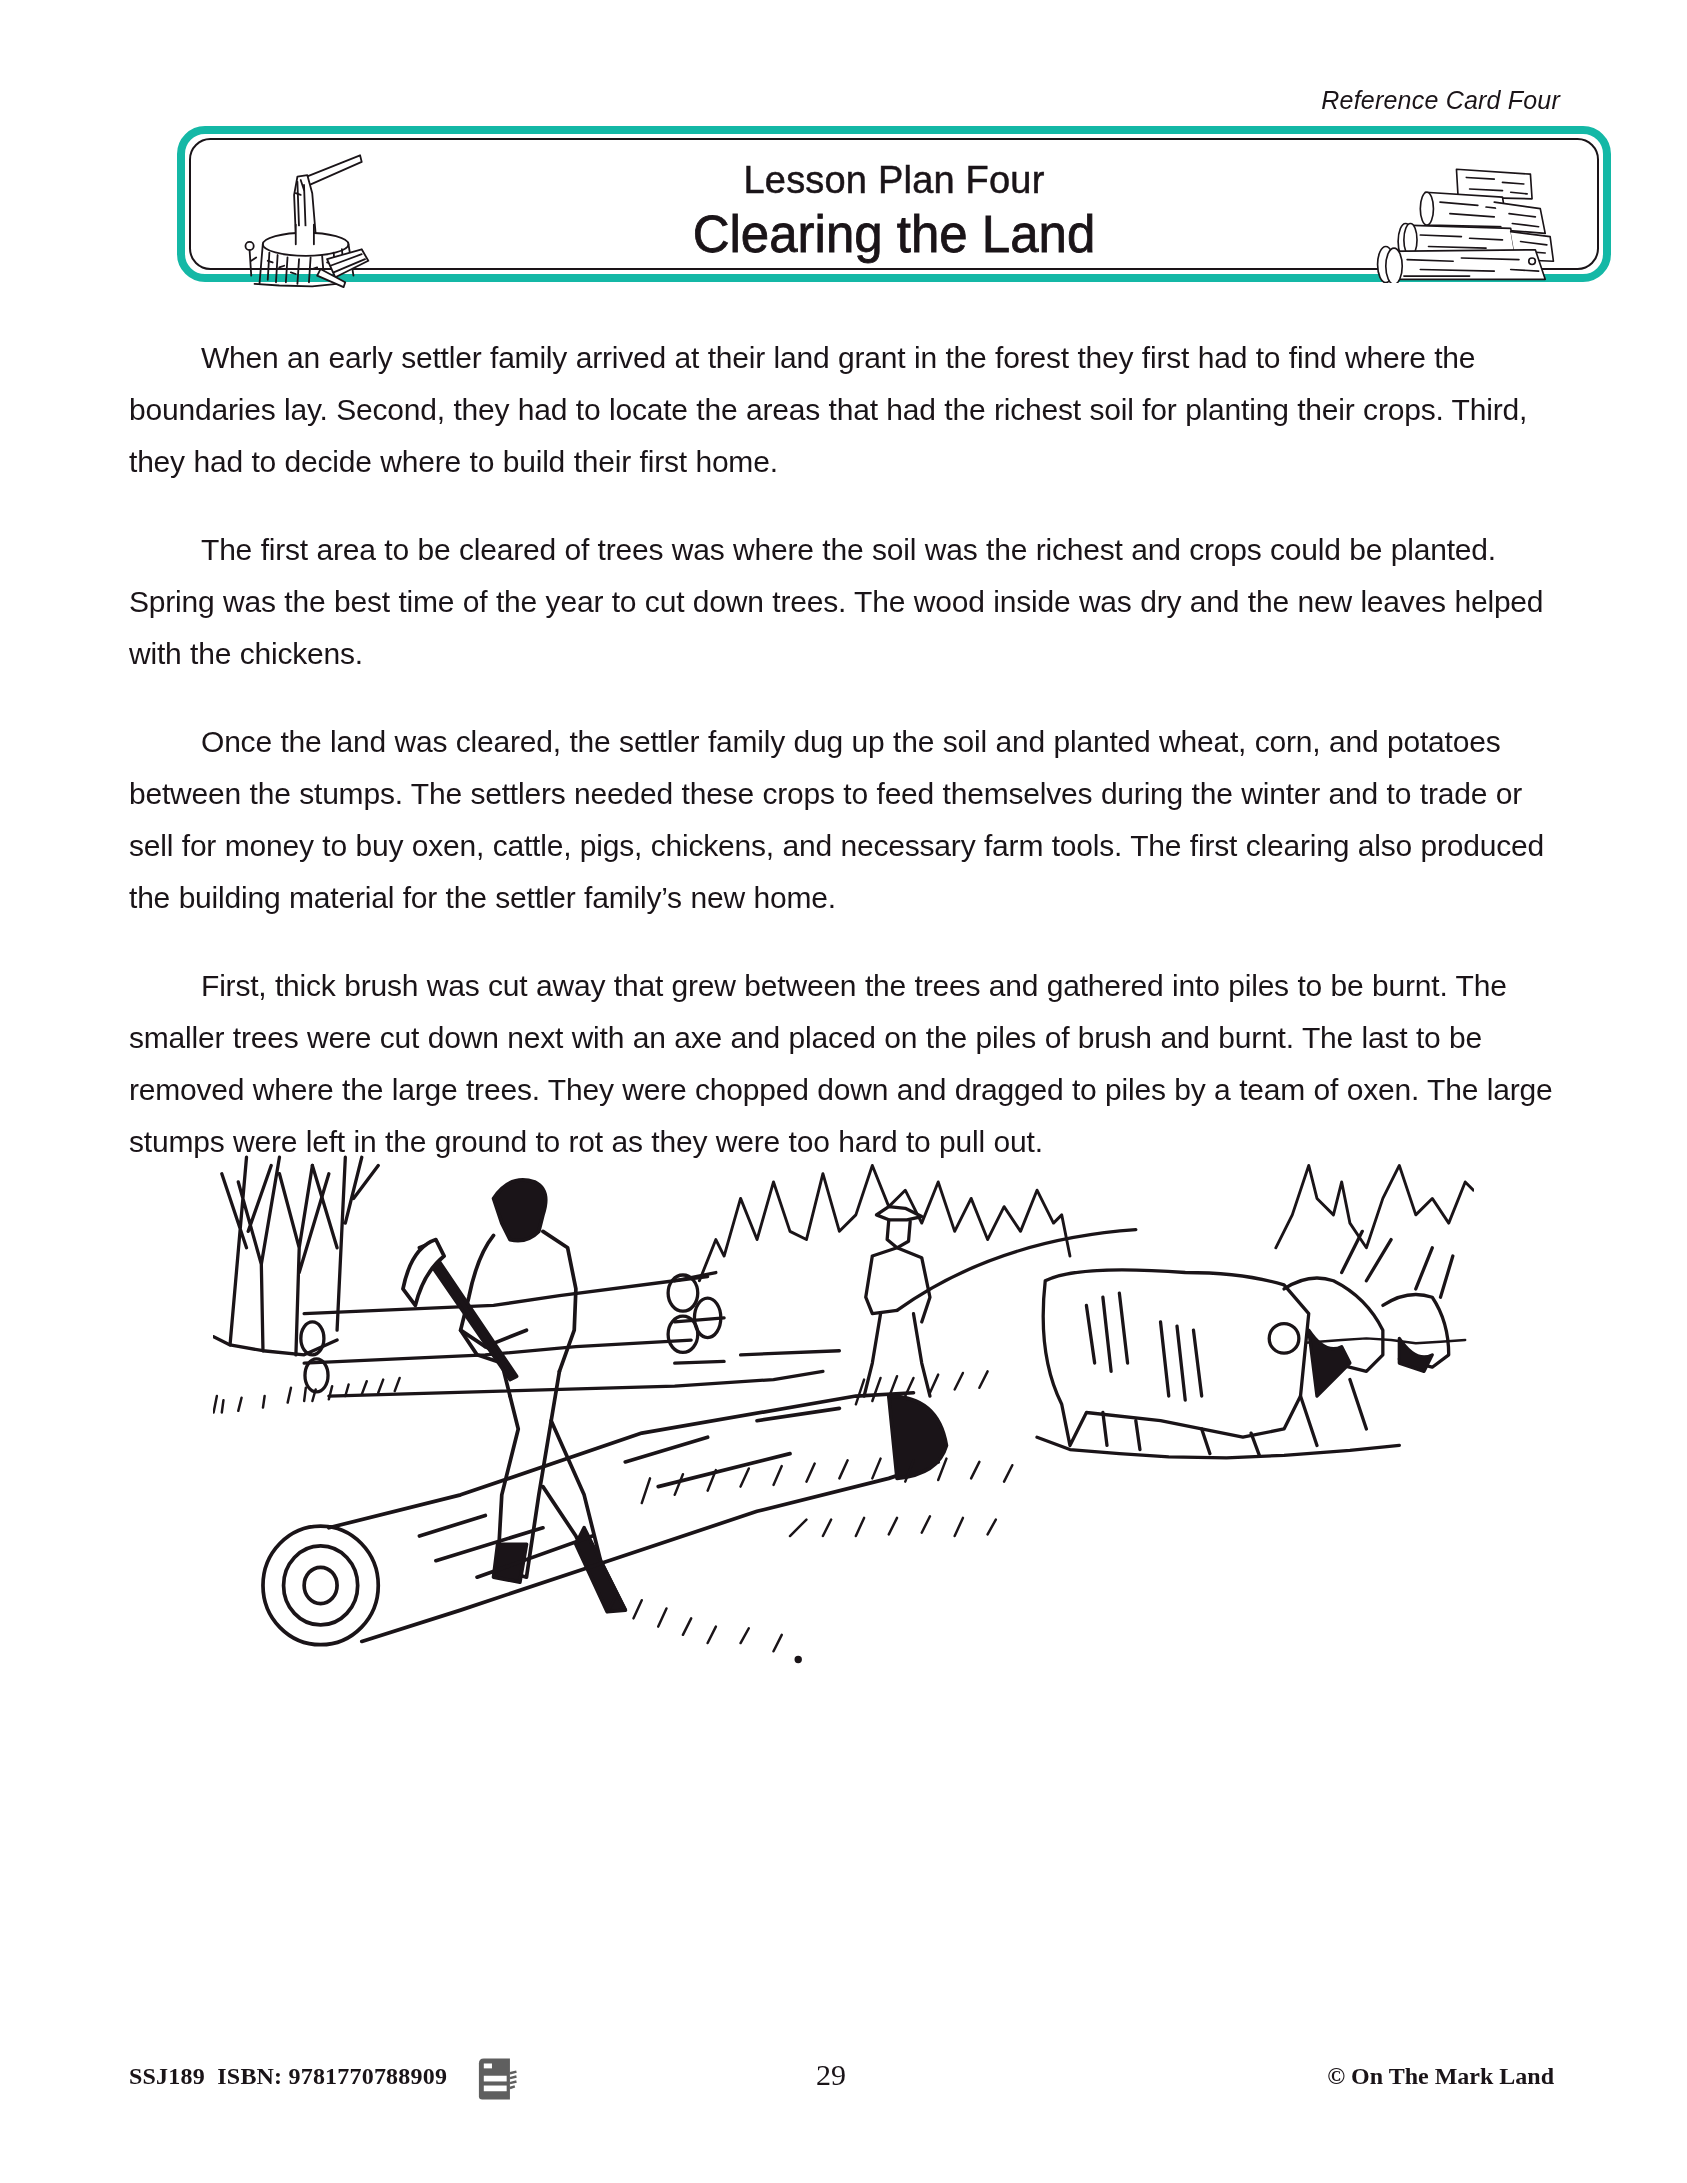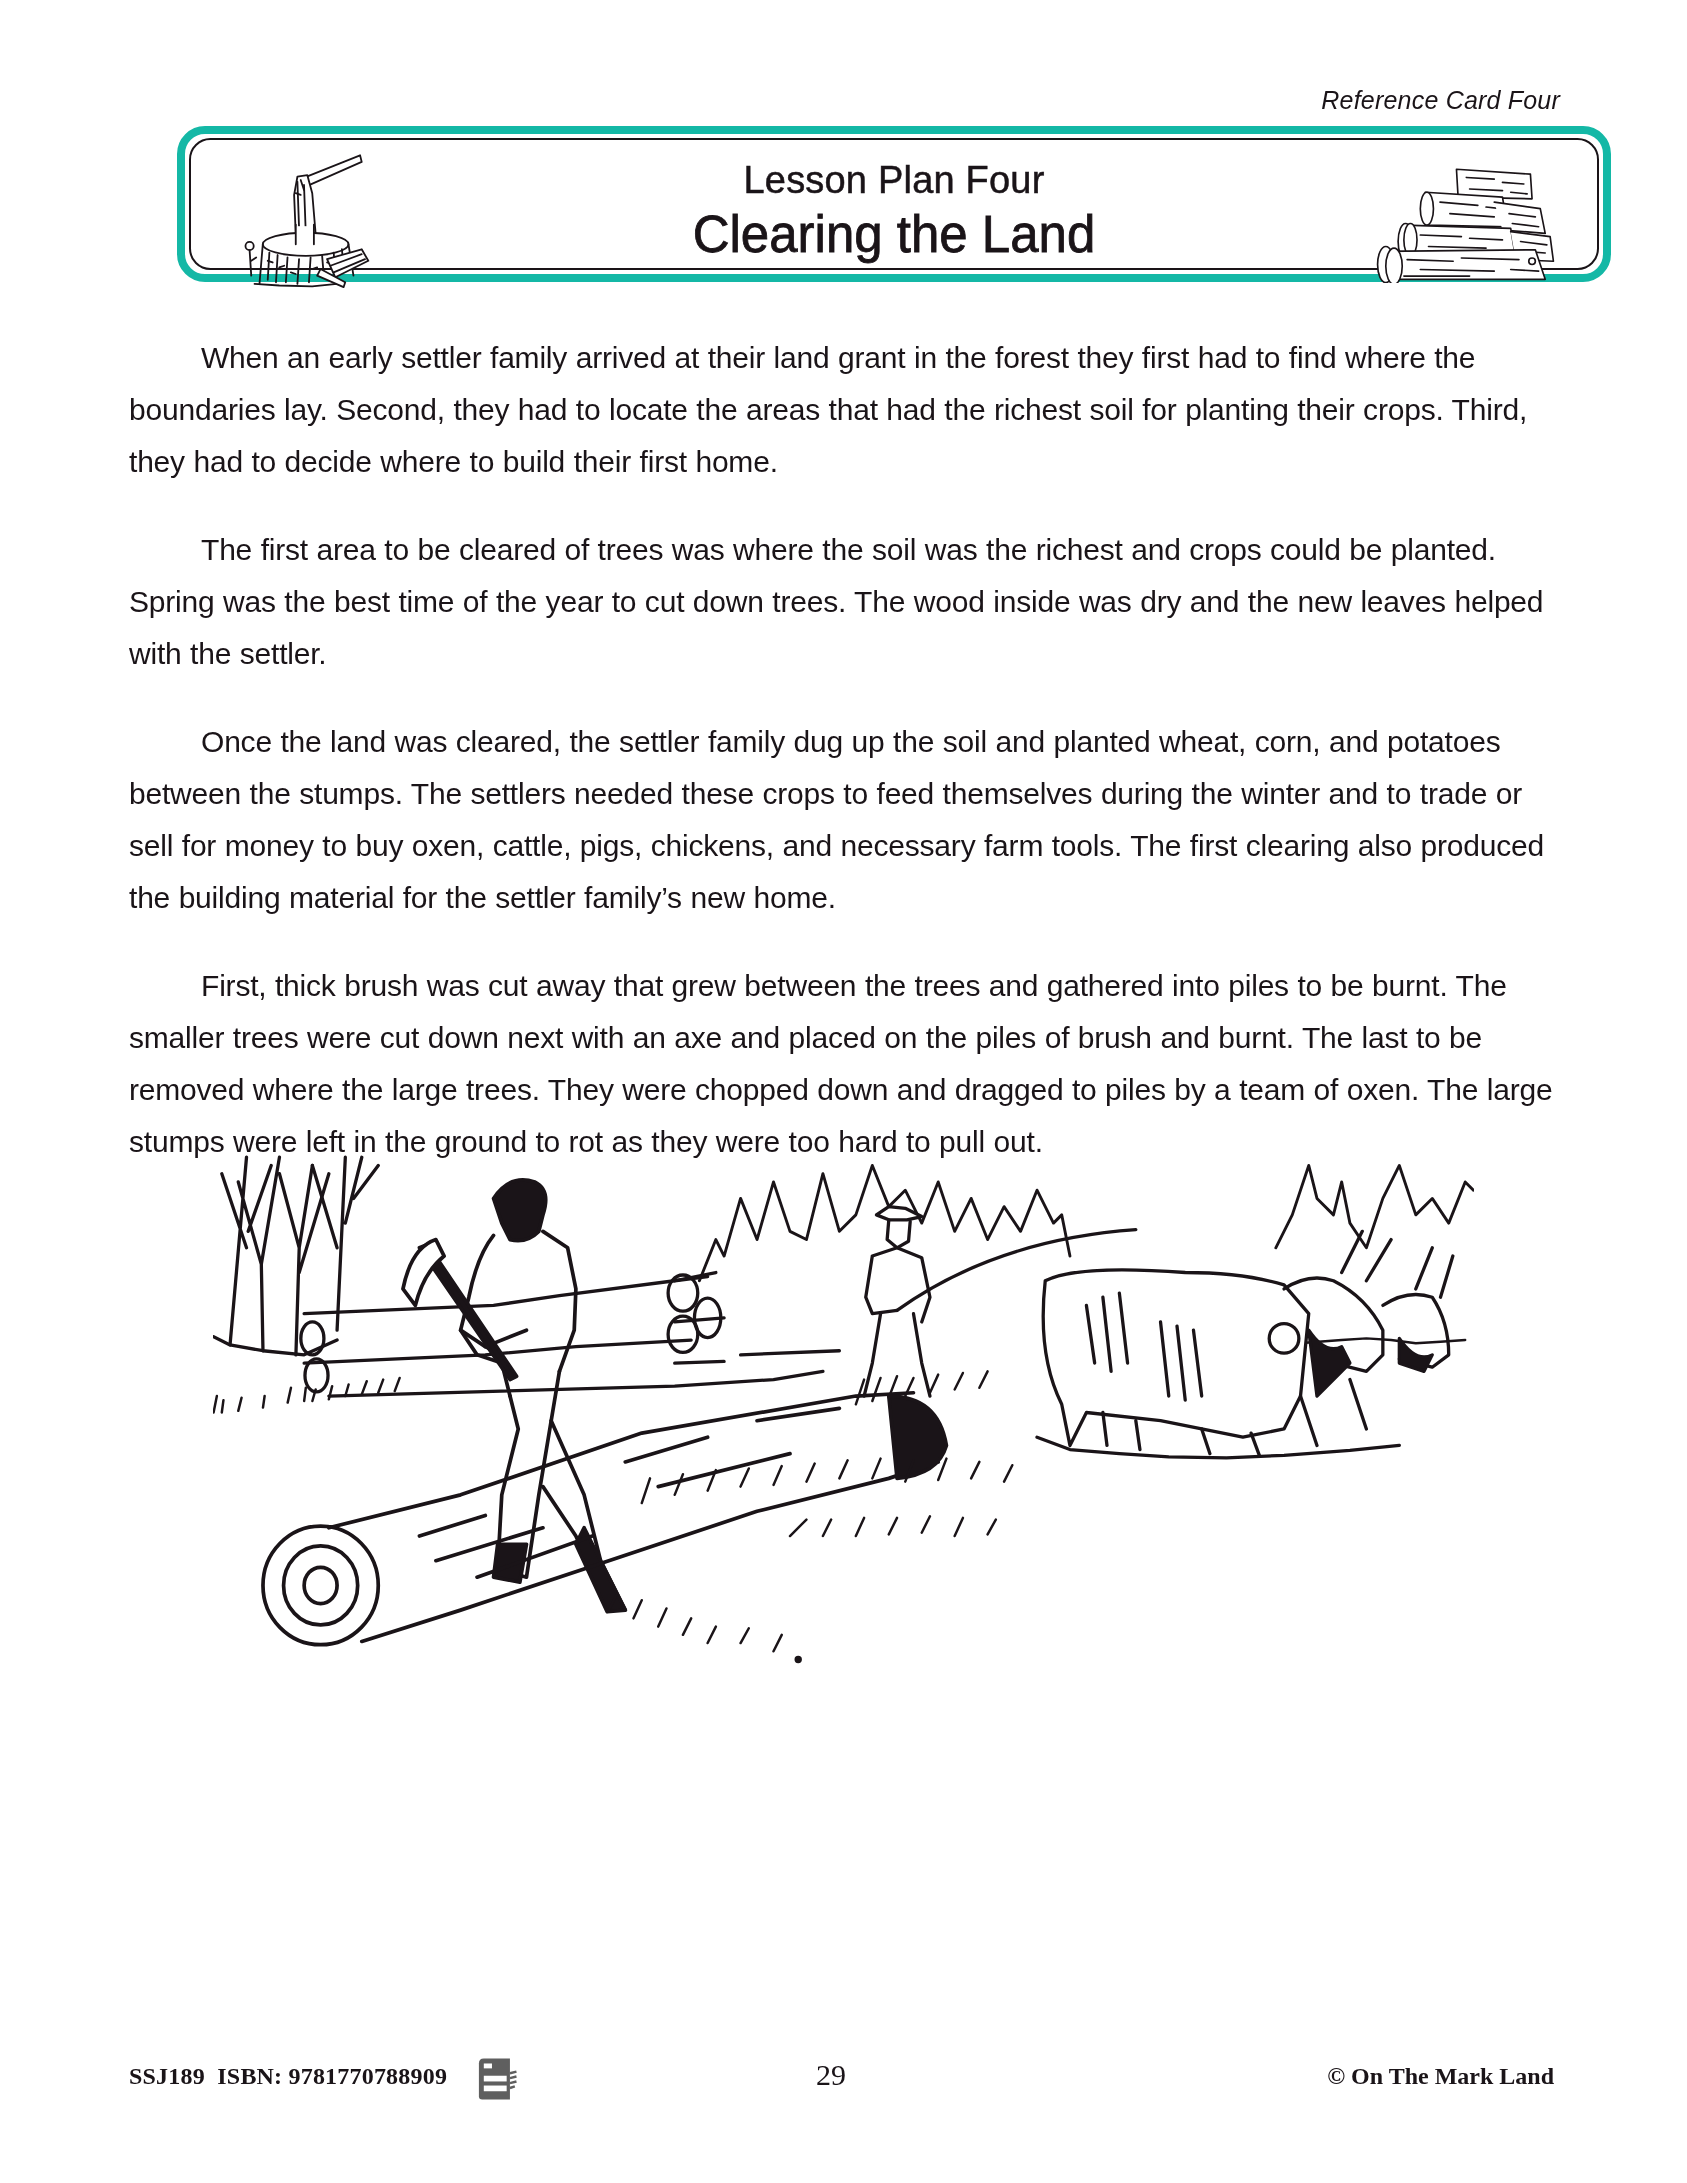--- a/index.html
+++ b/index.html
@@ -204,21 +204,21 @@
     <path d="M14 112 L200 110 L212 146 L20 146 Z"></path>
     <ellipse cx="18" cy="128" rx="10" ry="22"></ellipse>
     <ellipse cx="28" cy="130" rx="10" ry="22"></ellipse>
     <path d="M44 122 L100 124 M60 134 L150 136 M110 120 L180 122 M170 134 L204 136 M40 142 L120 142"></path>
     <circle cx="196" cy="124" r="4"></circle>
   </svg>
 </div>
 
 <div class="body-text">
   <p>When an early settler family arrived at their land grant in the forest they first had to find where the boundaries lay. Second, they had to locate the areas that had the richest soil for planting their crops. Third, they had to decide where to build their first home.</p>
-  <p>The first area to be cleared of trees was where the soil was the richest and crops could be planted. Spring was the best time of the year to cut down trees. The wood inside was dry and the new leaves helped with the settler.</p>
+  <p>The first area to be cleared of trees was where the soil was the richest and crops could be planted. Spring was the best time of the year to cut down trees. The wood inside was dry and the new leaves helped with the chickens.</p>
   <p>Once the land was cleared, the settler family dug up the soil and planted wheat, corn, and potatoes between the stumps. The settlers needed these crops to feed themselves during the winter and to trade or sell for money to buy oxen, cattle, pigs, chickens, and necessary farm tools. The first clearing also produced the building material for the settler family’s new home.</p>
   <p>First, thick brush was cut away that grew between the trees and gathered into piles to be burnt. The smaller trees were cut down next with an axe and placed on the piles of brush and burnt. The last to be removed where the large trees. They were chopped down and dragged to piles by a team of oxen. The large stumps were left in the ground to rot as they were too hard to pull out.</p>
 </div>
 
 <svg class="illustration" viewBox="0 0 1530 640" fill="none" stroke="#1a1418" stroke-width="4" stroke-linecap="round" stroke-linejoin="round">
 
   <g stroke-width="4">
     <path d="M20 238 L40 10 M40 120 L10 30 M42 100 L70 20 M60 245 L58 140 L30 40 M58 140 L80 10 M100 250 L104 120 L120 20 M104 120 L80 30 M104 150 L140 30"></path>
     <path d="M150 220 L160 10 M160 90 L180 10 M150 120 L120 20 M170 60 L200 20"></path>
     <path d="M0 228 L20 238 L60 245 L110 250 L150 232"></path>

